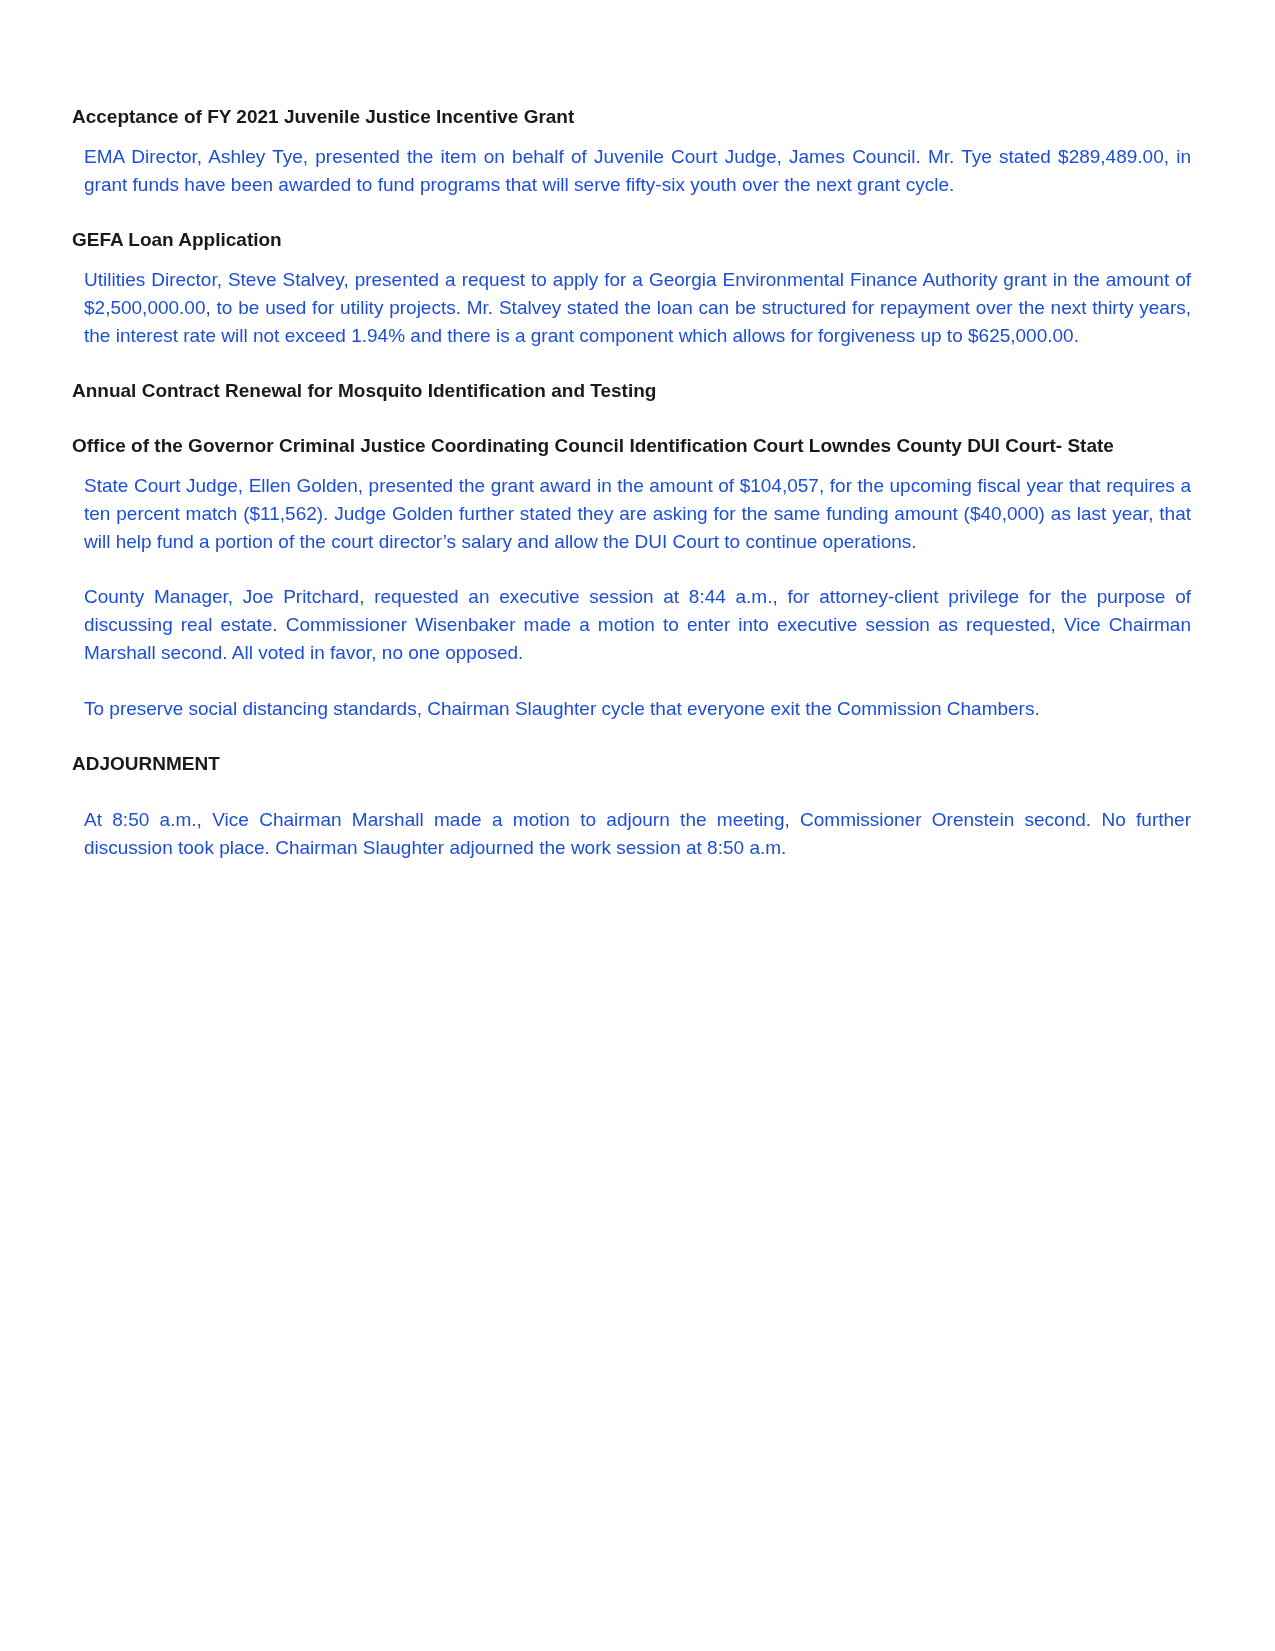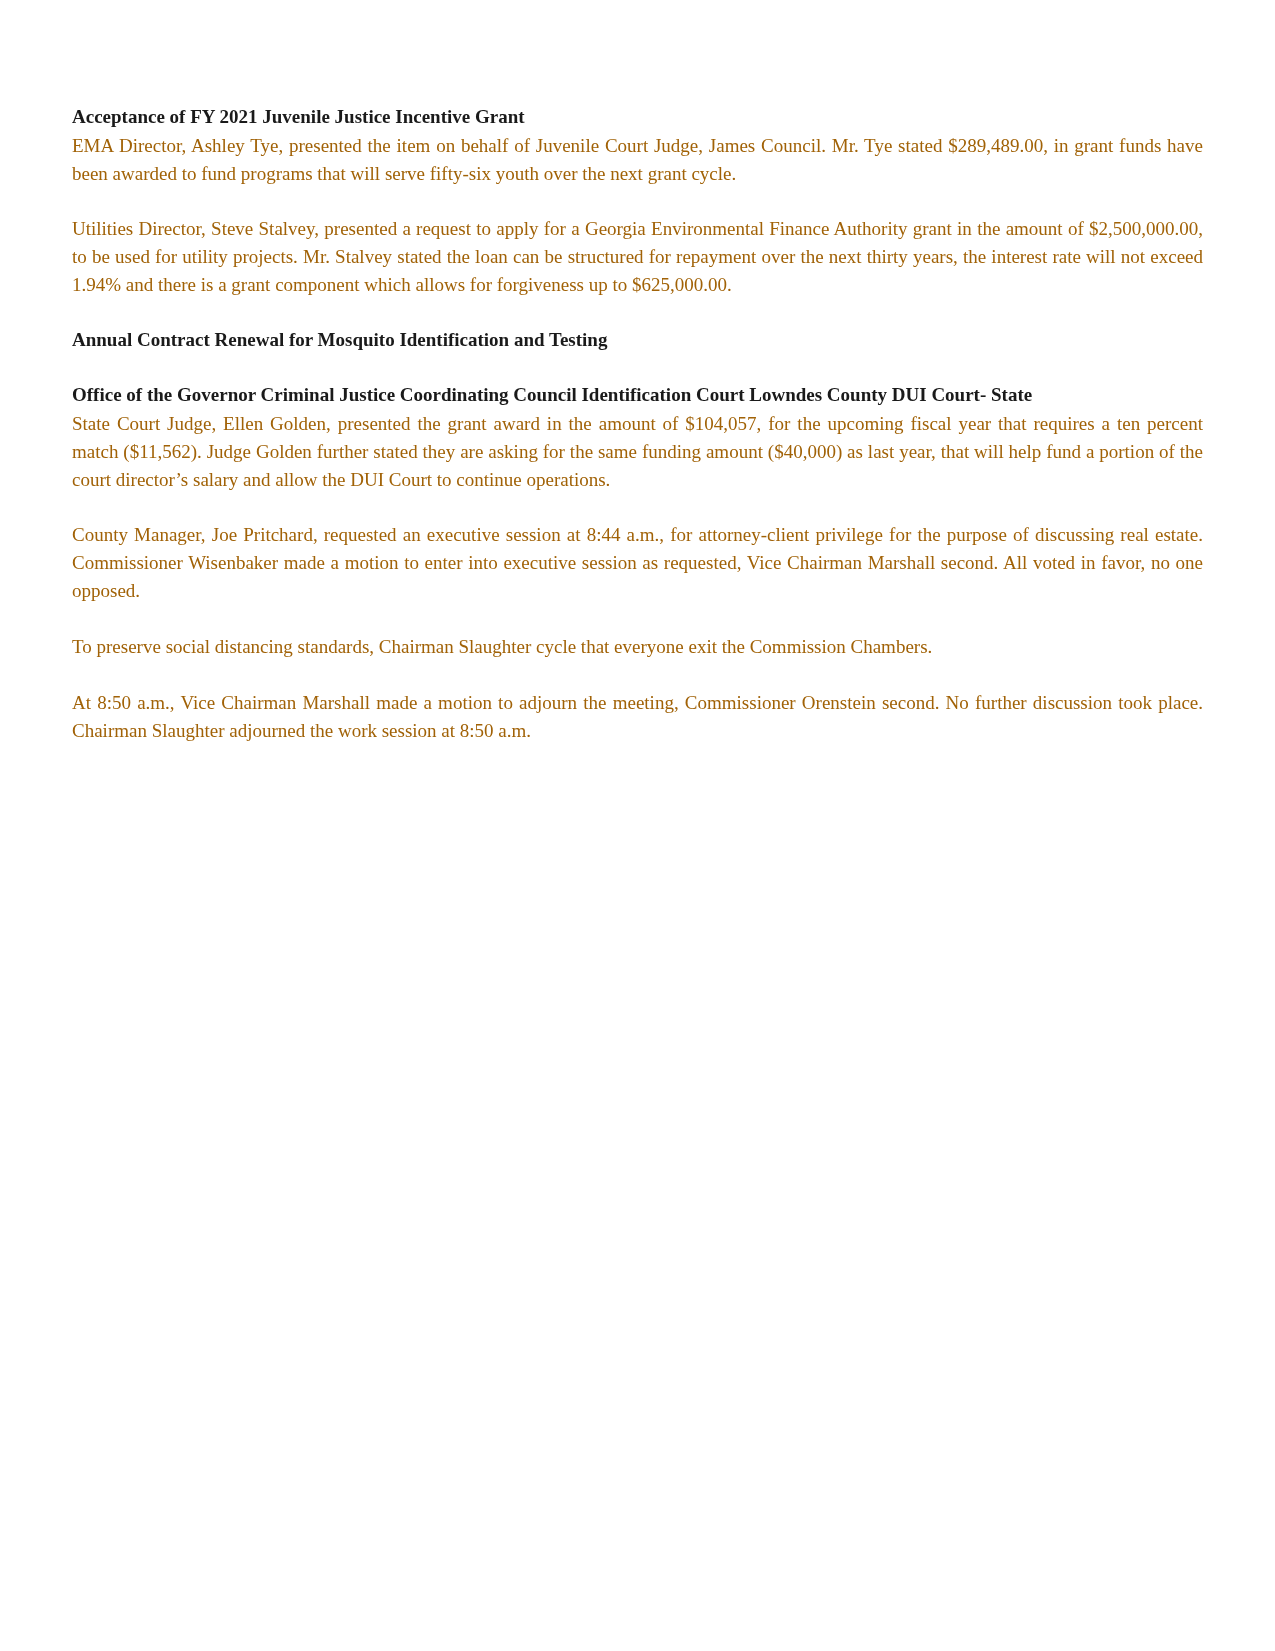--- a/index.html
+++ b/index.html
@@ -7,72 +7,74 @@
     padding: 0;
     background: #ffffff;
   }
   .page {
     position: relative;
     width: 1275px;
     height: 1651px;
     background: #ffffff;
     box-sizing: border-box;
     padding: 103px 72px 0 72px;
-    font-family: Liberation Serif, serif;
+    font-family: Liberation Sans, sans-serif;
     color: #1a1a1a;
   }
   .section {
     margin: 0 0 27px 0;
   }
   .section h2 {
     font-size: 19px;
     line-height: 28px;
     font-weight: bold;
     margin: 0 0 1px 0;
     color: #1a1a1a;
   }
   .section p {
     font-size: 19px;
     line-height: 28px;
-    margin: 0;
+    margin: 12px;
     text-align: justify;
-    color: #a16207;
+    color: #1d4ed8;
   }
   .section p + p {
     margin-top: 28px;
   }
   .section p.gap-above {
     margin-top: 28px;
   }
 </style>
 </head>
 <body>
 
 <div class="page">
 
   <div class="section">
     <h2>Acceptance of FY 2021 Juvenile Justice Incentive Grant</h2>
     <p>EMA Director, Ashley Tye, presented the item on behalf of Juvenile Court Judge, James Council.  Mr. Tye stated $289,489.00, in grant funds have been awarded to fund programs that will serve fifty-six youth over the next grant cycle.</p>
   </div>
 
   <div class="section">
+    <h2>GEFA Loan Application</h2>
     <p>Utilities Director, Steve Stalvey, presented a request to apply for a Georgia Environmental Finance Authority grant in the amount of $2,500,000.00, to be used for utility projects.  Mr. Stalvey stated the loan can be structured for repayment over the next thirty years, the interest rate will not exceed 1.94% and there is a grant component which allows for forgiveness up to $625,000.00.</p>
   </div>
 
   <div class="section">
     <h2>Annual Contract Renewal for Mosquito Identification and Testing</h2>
   </div>
 
   <div class="section">
     <h2>Office of the Governor Criminal Justice Coordinating Council Identification Court Lowndes County DUI Court- State</h2>
     <p>State Court Judge, Ellen Golden, presented the grant award in the amount of $104,057, for the upcoming fiscal year that requires a ten percent match ($11,562). Judge Golden further stated they are asking for the same funding amount ($40,000) as last year, that will help fund a portion of the court director’s salary and allow the DUI Court to continue operations.</p>
   </div>
 
   <div class="section">
     <p>County Manager, Joe Pritchard, requested an executive session at 8:44 a.m., for attorney-client privilege for the purpose of discussing real estate.  Commissioner Wisenbaker made a motion to enter into executive session as requested, Vice Chairman Marshall second.  All voted in favor, no one opposed.</p>
     <p>To preserve social distancing standards, Chairman Slaughter cycle that everyone exit the Commission Chambers.</p>
   </div>
 
   <div class="section">
+    <h2>ADJOURNMENT</h2>
     <p class="gap-above">At 8:50 a.m., Vice Chairman Marshall made a motion to adjourn the meeting, Commissioner Orenstein second.  No further discussion took place.  Chairman Slaughter adjourned the work session at 8:50 a.m.</p>
   </div>
 
 </div>
 
 </body></html>

